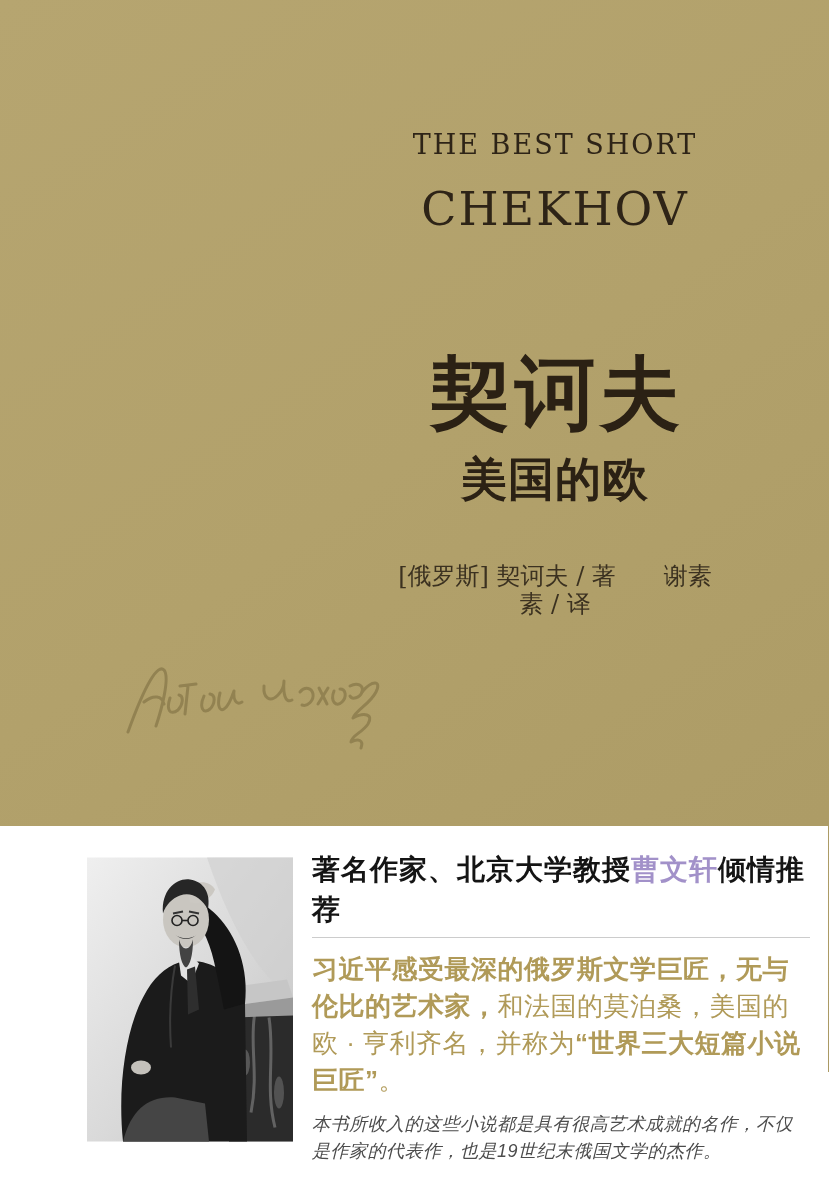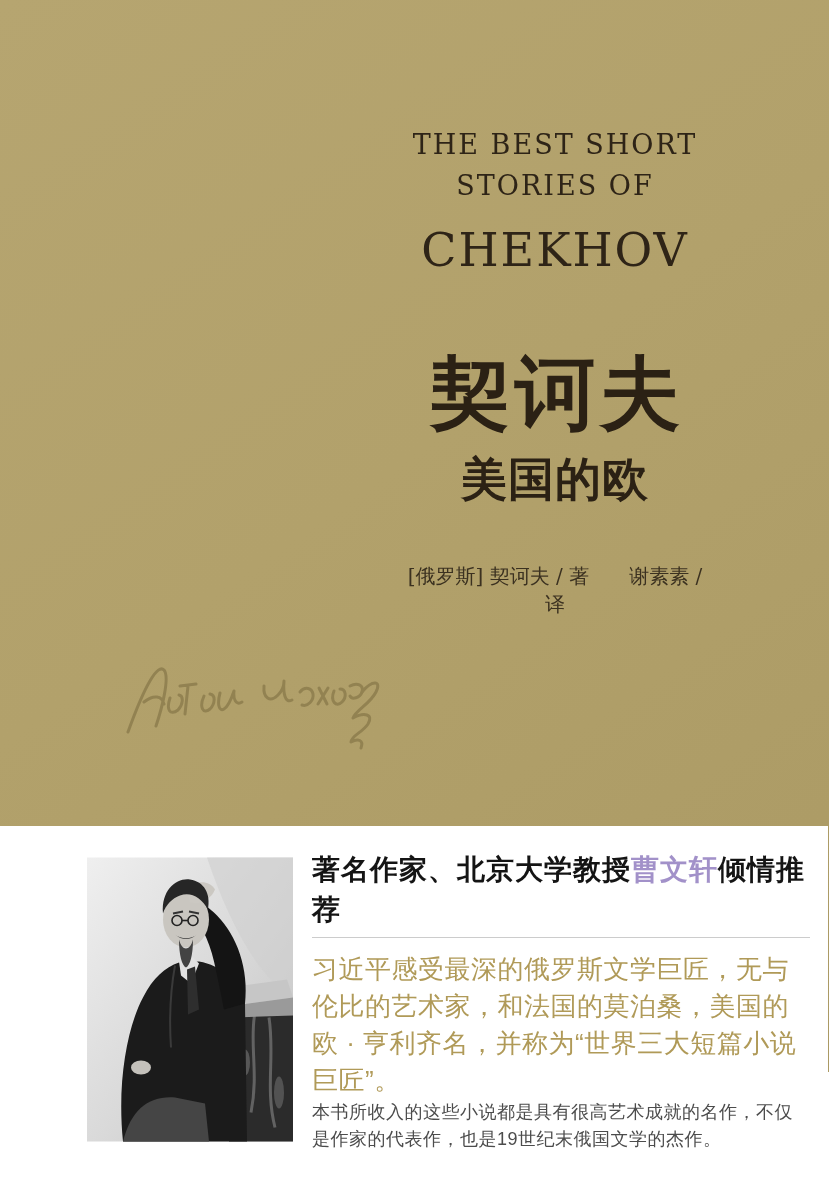--- a/index.html
+++ b/index.html
@@ -14,46 +14,45 @@
   .title-en .t-sm{font-size:27px;line-height:41px;letter-spacing:2px;}
   .title-en .t-lg{font-size:46px;line-height:56px;letter-spacing:2px;margin-top:16px;}
   .zh-main{position:absolute;left:397px;top:350px;width:316px;text-align:center;
            color:#2b2114;font-family:Liberation Serif, serif;
            font-size:80px;line-height:1.1;letter-spacing:5px;text-indent:5px;font-weight:600;}
   .zh-sub{position:absolute;left:397px;top:452px;width:316px;text-align:center;
           color:#2b2114;font-family:"DejaVu Serif","Liberation Serif",serif;
           font-size:46px;line-height:1.2;letter-spacing:1px;font-weight:600;}
   .author-line{position:absolute;left:397px;top:562px;width:316px;text-align:center;
                color:#3b3120;font-family:"DejaVu Serif","Liberation Serif",serif;
-               font-size:20px;line-height:28px;}
+               font-size:24px;line-height:28px;}
   .signature{position:absolute;left:112px;top:636px;width:290px;height:130px;opacity:.8;}
 
   
   .bottom{position:absolute;left:0;top:826px;width:828px;height:374px;background:#ffffff;}
   .photo{position:absolute;left:87px;top:31px;width:206px;height:285px;}
   .promo-col{position:absolute;left:312px;top:24px;width:498px;}
   .headline{font-size:28px;line-height:40px;font-weight:700;color:#141414;letter-spacing:1px;}
   .headline .hl{color:#a291c9;}
   .divider{margin-top:7px;border:none;border-top:1px solid #cccccc;height:0;}
   .tagline{margin-top:13px;font-size:26px;line-height:37px;color:#b09a58;letter-spacing:.5px;}
-  .tagline .b{font-weight:400;}
-  .desc{margin-top:0;font-size:18px;line-height:27px;color:#4c4c4c;letter-spacing:.5px;}
+  .tagline .b{font-weight:700;}
+  .desc{margin-top:12px;font-size:18px;line-height:27px;color:#4c4c4c;letter-spacing:.5px;font-style:italic;}
   .publisher{position:absolute;top:291px;right:52px;font-size:20px;line-height:24px;
              color:#1f1f1f;font-family:"DejaVu Serif","Liberation Serif",serif;letter-spacing:.5px;}
 </style>
 </head>
 <body>
 
 <div class="page">
 
   <div class="cover">
 
     <div class="title-en">
       <div class="t-sm">THE BEST SHORT</div>
-      <div class="t-sm">STORIES OF</div>
       <div class="t-lg">CHEKHOV</div>
     </div>
 
     <div class="zh-main">契诃夫</div>
     <div class="zh-sub">美国的欧</div>
 
     <div class="author-line">[俄罗斯] 契诃夫 / 著　　谢素素 / 译</div>
 
     <svg class="signature" viewBox="0 0 290 130" xmlns="http://www.w3.org/2000/svg">
       <g fill="none" stroke="#8b7b4c" stroke-width="3" stroke-linecap="round" stroke-linejoin="round">

